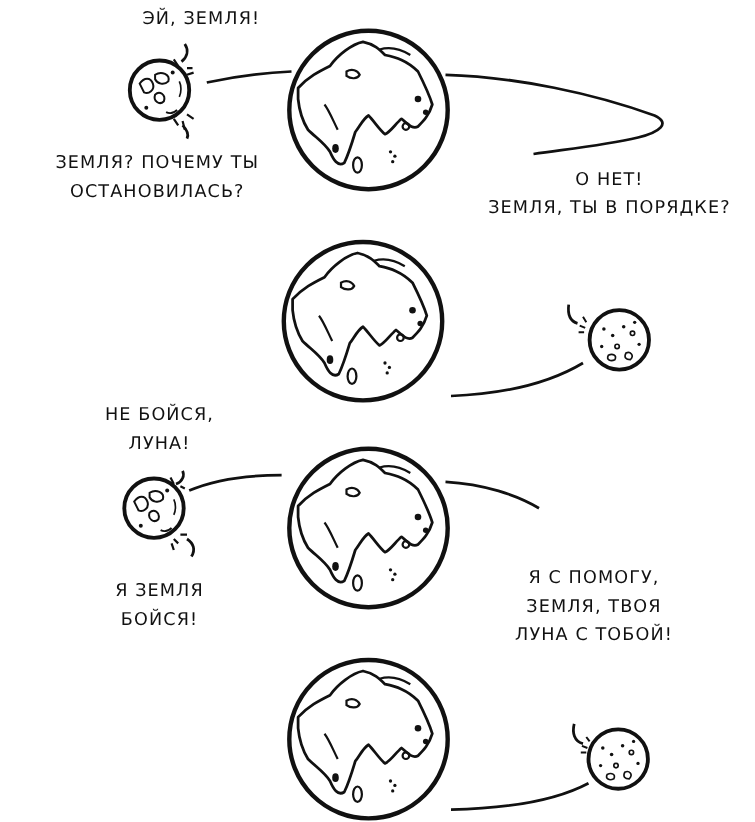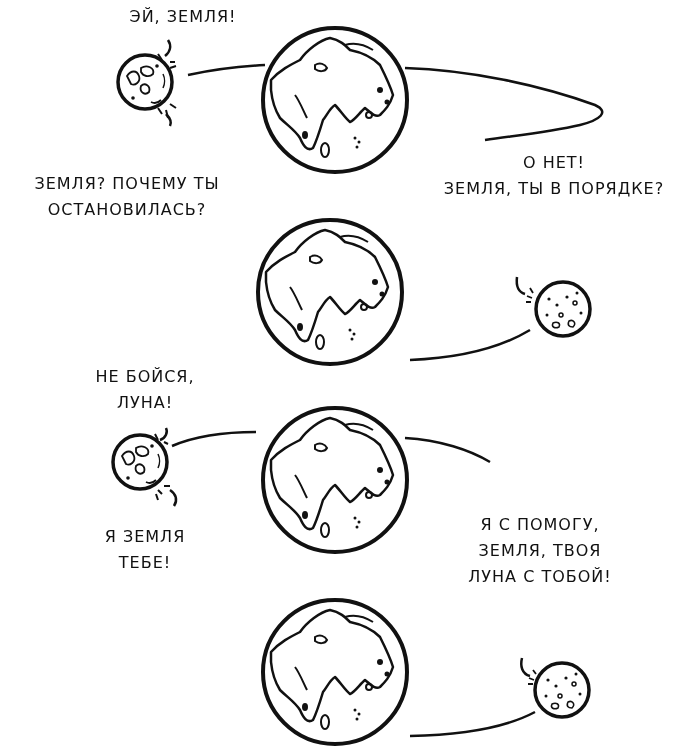--- a/index.html
+++ b/index.html
@@ -90,36 +90,36 @@
     <use href="#moon-back" x="562" y="690"></use>
     <path d="M410,736 C460,735 505,728 535,712" fill="none" stroke="#111" stroke-width="2.5"></path>
     <path d="M522,658 C520,666 522,674 530,676" fill="none" stroke="#111" stroke-width="2.5"></path>
     <path d="M533,670 L536,674 M529,678 L534,680 M528,684 L533,684" stroke="#111" stroke-width="1.8"></path>
   </g>
 </svg>
 
 <div class="txt" style="left:108px; top:4px; width:150px;">
   <span class="line">ЭЙ, ЗЕМЛЯ!</span>
 </div>
-<div class="txt" style="left:0px; top:135px; width:254px;margin-top:36px;">
+<div class="txt" style="left:16px; top:135px; width:254px;">
   <span class="line">ЗЕМЛЯ? ПОЧЕМУ ТЫ</span>
   <span class="line">ОСТАНОВИЛАСЬ?</span>
 </div>
 
 <div class="txt" style="left:422px; top:150px; width:264px;">
   <span class="line">О НЕТ!</span>
   <span class="line">ЗЕМЛЯ, ТЫ В ПОРЯДКЕ?</span>
 </div>
 
 <div class="txt" style="left:70px; top:364px; width:150px;">
   <span class="line">НЕ БОЙСЯ,</span>
   <span class="line">ЛУНА!</span>
 </div>
 <div class="txt" style="left:70px; top:524px; width:150px;">
   <span class="line">Я ЗЕМЛЯ</span>
-  <span class="line">ТЕБЕ!</span>
+  <span class="line">БОЙСЯ!</span>
 </div>
 
 <div class="txt" style="left:420px; top:512px; width:240px;">
   <span class="line">Я С ПОМОГУ,</span>
   <span class="line">ЗЕМЛЯ, ТВОЯ</span>
   <span class="line">ЛУНА С ТОБОЙ!</span>
 </div>
 
 </body></html>

